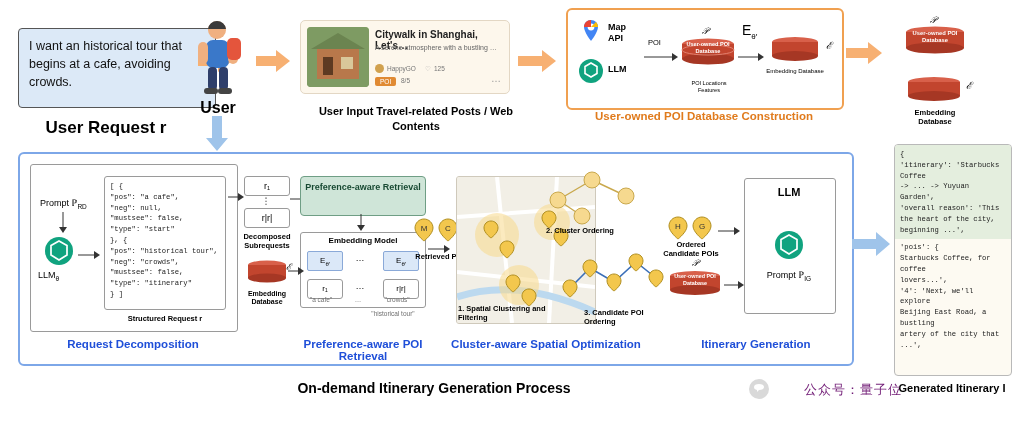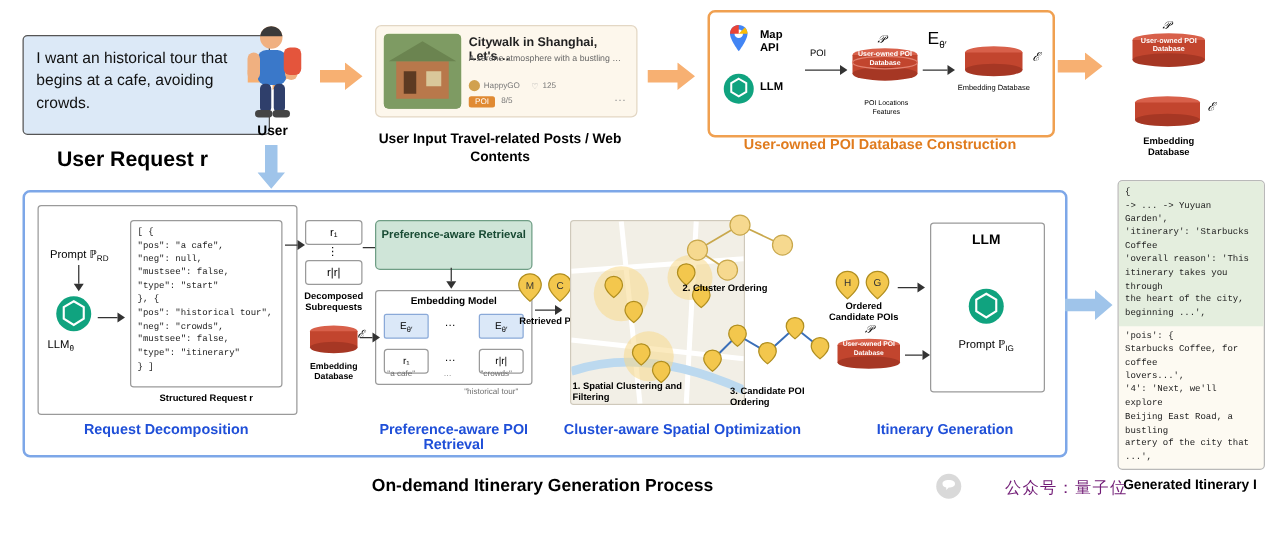--- a/index.html
+++ b/index.html
@@ -38,21 +38,21 @@
     <rect x="20" y="22" width="23" height="28" rx="7" fill="#3a78c9"></rect>
     <rect x="12" y="24" width="10" height="22" rx="5" fill="#f0b080"></rect>
     <rect x="42" y="24" width="10" height="22" rx="5" fill="#f0b080"></rect>
     <rect x="41" y="20" width="14" height="22" rx="5" fill="#e4553c"></rect>
     <rect x="22" y="49" width="9" height="23" rx="4" fill="#2f3f6b"></rect>
     <rect x="33" y="49" width="9" height="23" rx="4" fill="#2f3f6b"></rect>
     <rect x="18" y="70" width="14" height="6" rx="3" fill="#444"></rect>
     <rect x="32" y="70" width="14" height="6" rx="3" fill="#444"></rect>
   </svg>
 </div>
-<div class="abs center lbl" style="left:186px;top:99px;width:64px;font-size:11px;">User</div>
+<div class="abs center lbl" style="left:186px;top:99px;width:64px;font-size:16px;">User</div>
 
 <div class="abs" style="left:256px;top:50px;">
   <svg width="36" height="22">
       <polygon points="0,6 20,6 20,0 34,11 20,22 20,16 0,16" fill="#f7b072"></polygon>
     </svg>
 </div>
 
 <div class="abs" style="left:300px;top:20px;width:208px;height:72px;background:#fdf7ec;border:1px solid #e3d7c4;border-radius:5px;">
   <div class="abs" style="left:6px;top:6px;width:62px;height:60px;border-radius:4px;background:linear-gradient(#9ec27e,#6e8f54);overflow:hidden;">
     <svg width="62" height="60">
@@ -66,21 +66,21 @@
   <div class="abs" style="left:74px;top:8px;width:128px;font-size:10px;font-weight:bold;color:#222;">Citywalk in Shanghai, Let's…</div>
   <div class="abs" style="left:74px;top:22px;width:128px;font-size:7px;color:#666;line-height:1.3;">A serene atmosphere with a bustling …</div>
   <div class="abs" style="left:86px;top:44px;font-size:6.5px;color:#777;">HappyGO</div>
   <div class="abs" style="left:124px;top:44px;font-size:6.5px;color:#aaa;">♡</div>
   <div class="abs" style="left:133px;top:44px;font-size:6.5px;color:#777;">125</div>
   <div class="abs" style="left:74px;top:43px;width:9px;height:9px;border-radius:50%;background:#d1a14e;"></div>
   <div class="abs" style="left:74px;top:56px;padding:1px 5px;font-size:6.5px;color:#fff;background:#e08a33;border-radius:2px;">POI</div>
   <div class="abs" style="left:100px;top:56px;font-size:6.5px;color:#777;">8/5</div>
   <div class="abs" style="left:190px;top:52px;font-size:10px;color:#999;">…</div>
 </div>
-<div class="abs center lbl" style="left:288px;top:104px;width:224px;font-size:11px;line-height:1.35;">User Input Travel-related Posts / Web Contents</div>
+<div class="abs center lbl" style="left:304px;top:104px;width:224px;font-size:11px;line-height:1.35;">User Input Travel-related Posts / Web Contents</div>
 
 <div class="abs" style="left:518px;top:50px;">
   <svg width="40" height="22">
       <polygon points="0,6 24,6 24,0 38,11 24,22 24,16 0,16" fill="#f7b072"></polygon>
     </svg>
 </div>
 
 <div class="abs box-orange" style="left:566px;top:8px;width:274px;height:98px;"></div>
 <div class="abs orange-title center" style="left:560px;top:110px;width:288px;">User-owned POI Database Construction</div>
 
@@ -410,24 +410,23 @@
 
 <div class="abs" style="left:852px;top:232px;">
   <svg width="40" height="24">
       <polygon points="0,7 24,7 24,0 38,12 24,24 24,17 0,17" fill="#9fc4ea"></polygon>
     </svg>
 </div>
 
 <div class="abs json-card" style="left:894px;top:144px;width:118px;height:232px;padding:4px 5px;box-sizing:border-box;overflow:hidden;">
   <div style="background:#e4eede;margin:-4px -5px 0 -5px;padding:4px 5px;">
     <div class="code">{</div>
+    <div class="code">  'itinerary': 'Starbucks Coffee</div>
     <div class="code">-&gt; ... -&gt; Yuyuan Garden',</div>
-    <div class="code">  'itinerary': 'Starbucks Coffee</div>
     <div class="code">  'overall reason': 'This</div>
-    <div class="code">itinerary takes you through</div>
     <div class="code">the heart of the city,</div>
     <div class="code">beginning ...',</div>
   </div>
   <div style="margin-top:3px;">
     <div class="code">  'pois': {</div>
     <div class="code">Starbucks Coffee, for coffee</div>
     <div class="code">lovers...',</div>
     <div class="code">    '4': 'Next, we'll explore</div>
     <div class="code">Beijing East Road, a bustling</div>
     <div class="code">artery of the city that ...',</div>

